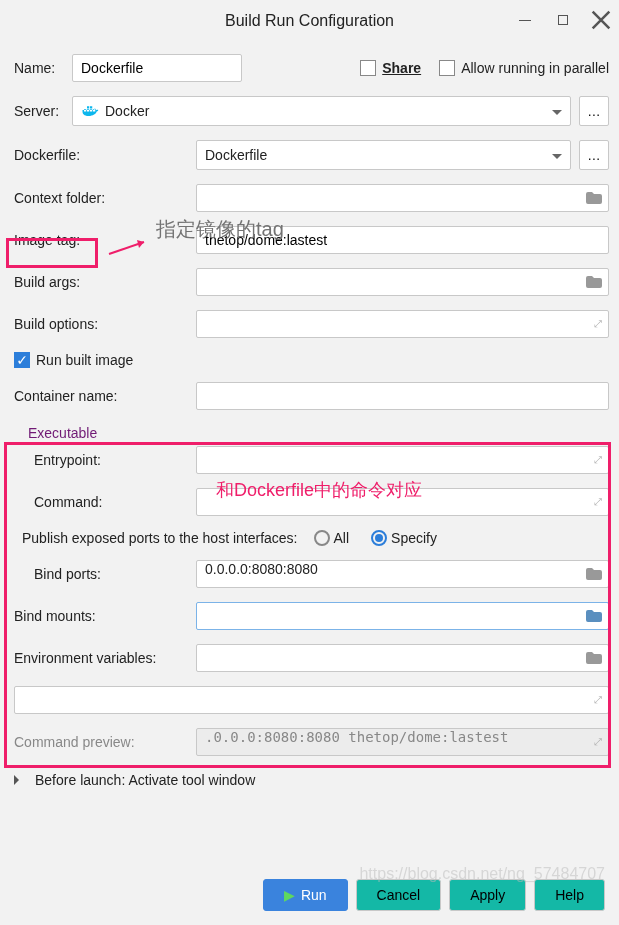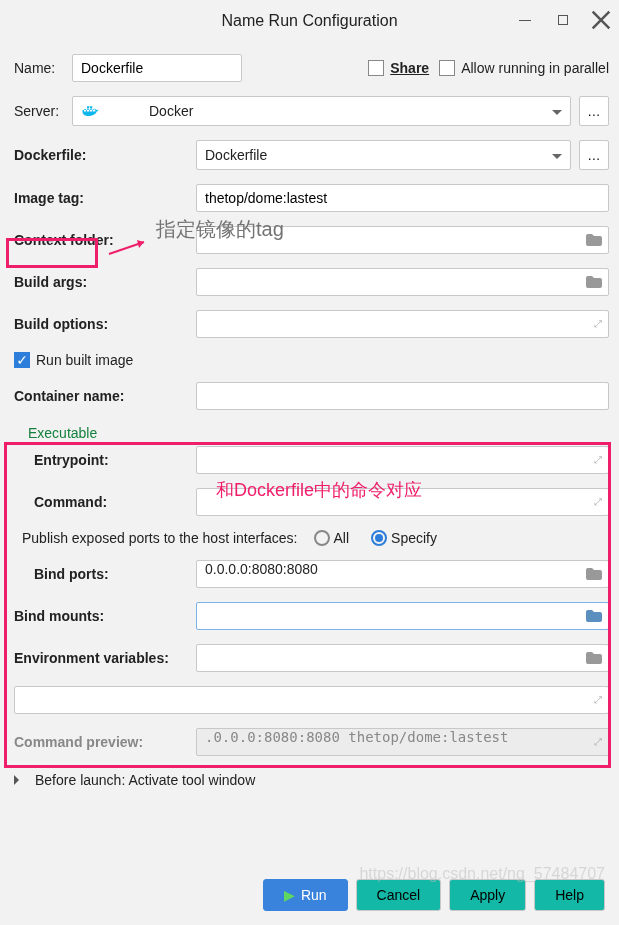--- a/index.html
+++ b/index.html
@@ -26,21 +26,21 @@
   right: 8px;
   top: 10px;
   display: flex;
   gap: 18px;
 }
 .win-btn { width: 20px; height: 20px; display: flex; align-items: center; justify-content: center; cursor: pointer; }
 .win-min { border-bottom: 1px solid #555; width: 12px; height: 0; }
 .win-max { border: 1px solid #555; width: 10px; height: 10px; }
 .content { padding: 12px 10px 0 14px; }
 .row { display: flex; align-items: center; margin-bottom: 14px; gap: 8px; }
-.label { width: 174px; flex-shrink: 0; font-weight: bold; }
+.label { width: 174px; flex-shrink: 0; }
 .label-sm { width: 50px; flex-shrink: 0; }
 .input {
   flex: 1;
   height: 28px;
   border: 1px solid #c8c8c8;
   background: #fff;
   padding: 0 8px;
   font-size: 14px;
   border-radius: 2px;
 }
@@ -66,21 +66,20 @@
 .select {
   flex: 1;
   height: 30px;
   border: 1px solid #c8c8c8;
   background: #fff;
   padding: 0 28px 0 8px;
   border-radius: 2px;
   display: flex;
   align-items: center;
   position: relative;
-  gap: 44px;
 }
 .chevron { position: absolute; right: 8px; top: 50%; transform: translateY(-50%); }
 .btn-small {
   width: 30px;
   height: 30px;
   border: 1px solid #c8c8c8;
   background: #fff;
   border-radius: 2px;
   display: flex;
   align-items: center;
@@ -182,40 +181,40 @@
   border-bottom: 5px solid transparent;
   border-left: 5px solid #555;
   margin-right: 8px;
 }
 .fieldset-label {
   position: absolute;
   left: 14px;
   top: -1px;
   background: transparent;
   padding: 0;
-  color: #15803d;
+  color: #701a75;
 }
 .focused-input {
   border: 1.5px solid #7bb3e8 !important;
 }
 .folder-active { color: #5a8fbf !important; }
 .watermark {
   position: absolute;
   bottom: 42px;
   right: 14px;
   color: #bbb;
   font-size: 16px;
   opacity: 0.5;
 }
 </style>
 </head>
 <body>
 
 <div class="titlebar">
-  <span class="title">Name Run Configuration</span>
+  <span class="title">Build Run Configuration</span>
   <div class="win-btns">
     <div class="win-btn">
         <div class="win-min"></div>
       </div>
     <div class="win-btn">
         <div class="win-max"></div>
       </div>
     <div class="win-btn">
       <svg viewBox="0 0 12 12">
           <path d="M1 1 L11 11 M11 1 L1 11" stroke="#555" stroke-width="1.5"></path>
@@ -227,21 +226,21 @@
 <div class="content">
 
   <div class="row">
     <span class="label-sm">Name:</span>
     <input class="input" style="width: 170px; flex: 0 0 170px;" value="Dockerfile">
     <div style="flex:1"></div>
     <label class="checkbox-label">
       <span class="checkbox"></span>
       <span class="underline">Share</span>
     </label>
-    <label class="checkbox-label" style="margin-left:2px">
+    <label class="checkbox-label" style="margin-left:10px">
       <span class="checkbox"></span>
       <span>Allow running in parallel</span>
     </label>
   </div>
 
   <div class="row">
     <span class="label-sm">Server:</span>
     <div class="select">
       <span class="docker-icon">
         <svg width="18" height="14" viewBox="0 0 24 18">
@@ -265,32 +264,32 @@
       <span class="chevron">
         <svg width="10" height="6" viewBox="0 0 10 6">
             <path d="M0 0 L5 5 L10 0" fill="#666"></path>
           </svg>
       </span>
     </div>
     <button class="btn-small">…</button>
   </div>
 
   <div class="row">
-    <span class="label">Image tag:</span>
-    <input class="input" value="thetop/dome:lastest" style="">
-  </div>
-
-  <div class="row">
     <span class="label">Context folder:</span>
     <div class="input input-folder">
       <span></span>
       <svg class="folder-icon" viewBox="0 0 16 12">
           <path fill="currentColor" d="M0 2 Q0 0 2 0 H6 L8 2 H14 Q16 2 16 4 V10 Q16 12 14 12 H2 Q0 12 0 10 Z"></path>
         </svg>
     </div>
+  </div>
+
+  <div class="row">
+    <span class="label">Image tag:</span>
+    <input class="input" value="thetop/dome:lastest" style="">
   </div>
 
   <div class="row">
     <span class="label">Build args:</span>
     <div class="input input-folder">
       <span></span>
       <svg class="folder-icon" viewBox="0 0 16 12">
           <path fill="currentColor" d="M0 2 Q0 0 2 0 H6 L8 2 H14 Q16 2 16 4 V10 Q16 12 14 12 H2 Q0 12 0 10 Z"></path>
         </svg>
     </div>

